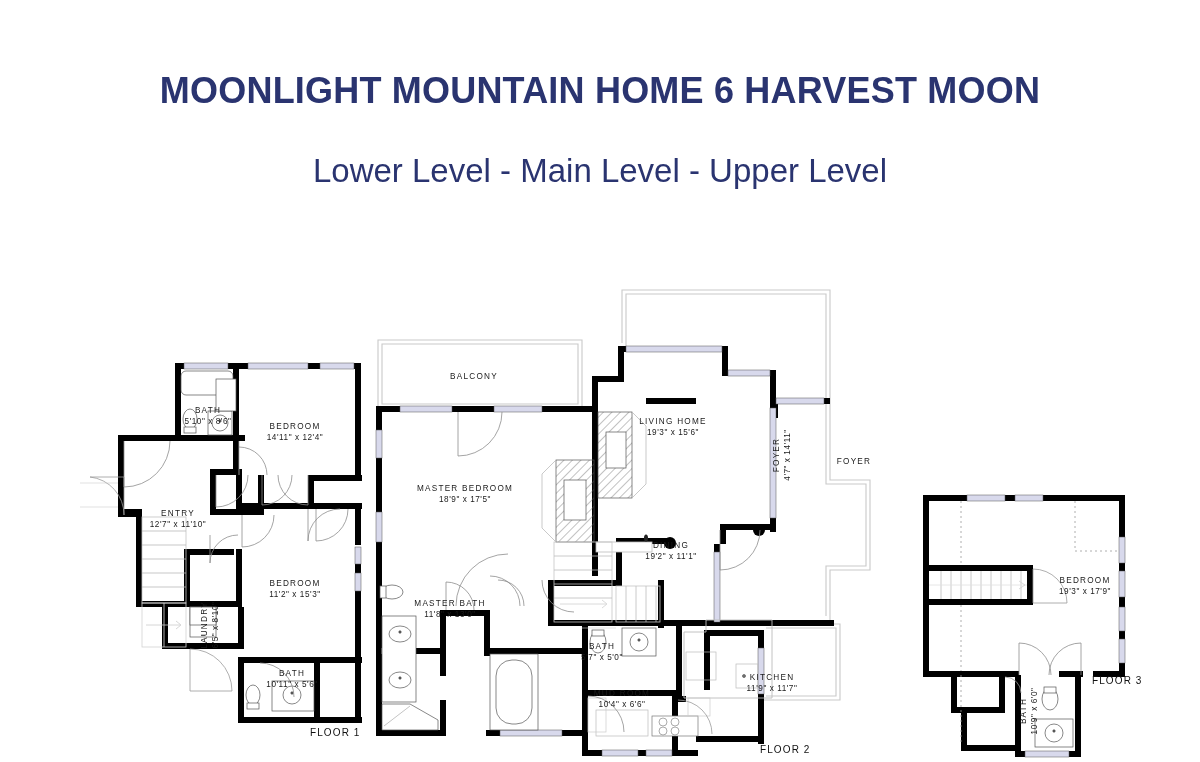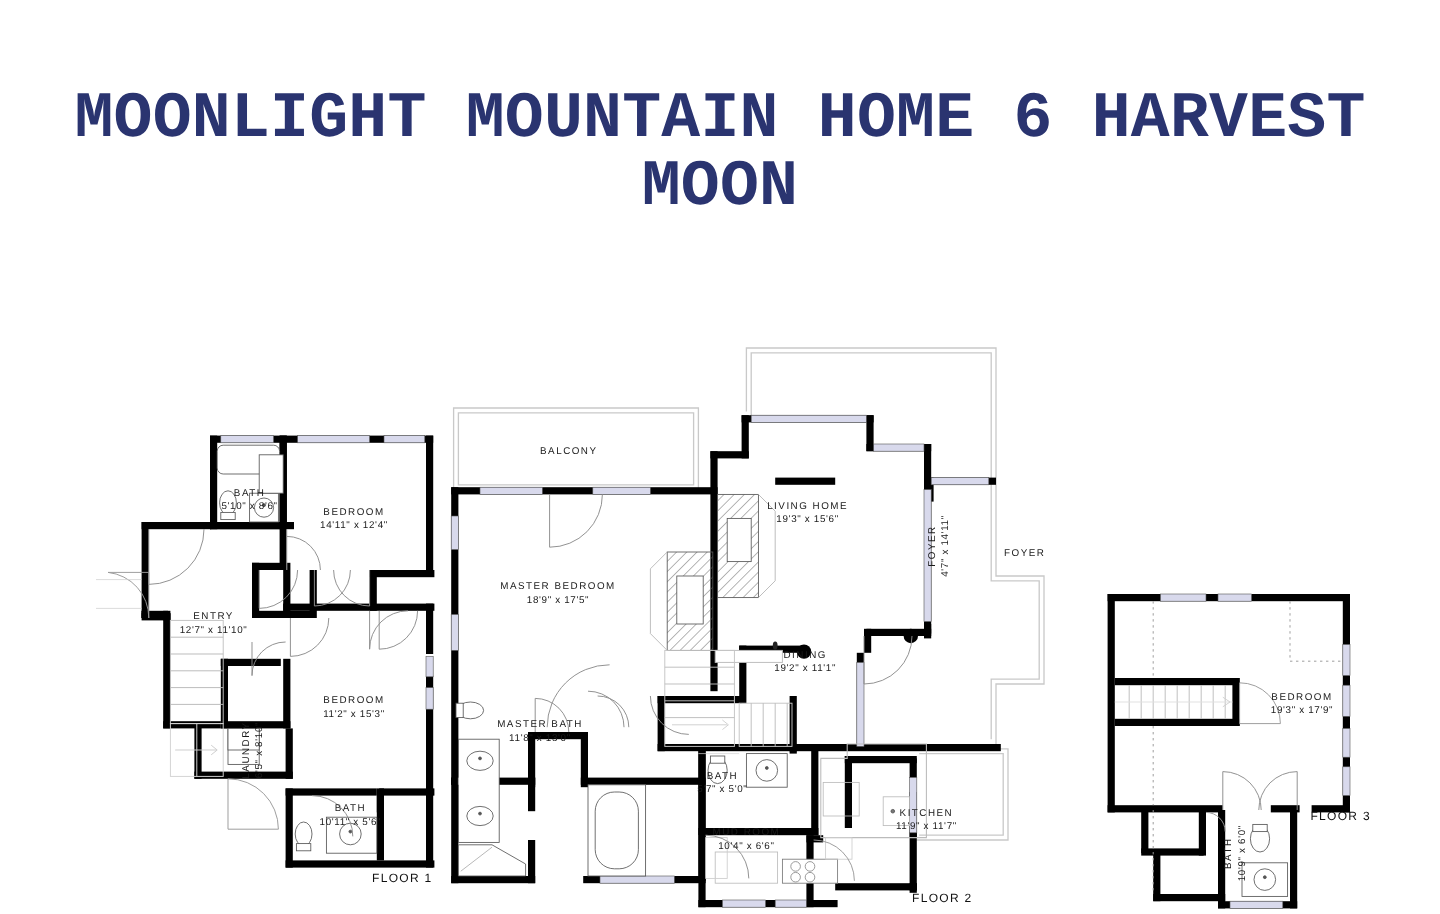--- a/index.html
+++ b/index.html
@@ -19,26 +19,26 @@
   
   #header {
     position: absolute;
     top: 0; left: 0;
     width: 1200px;
     text-align: center;
   }
   #page-title {
     margin: 0;
     padding-top: 72px;
-    font-size: 54px;
+    font-size: 36px;
     font-weight: 700;
     letter-spacing: 0.2px;
     line-height: 1.05;
     color: #2a3470;
-    font-family: Liberation Mono, monospace;
+    font-family: Liberation Sans, sans-serif;
   }
   #page-subtitle {
     margin: 0;
     padding-top: 42px;
     font-size: 33px;
     font-weight: 400;
     color: #2a3470;
     font-family: "Liberation Sans", sans-serif;
   }
 
@@ -87,20 +87,21 @@
   }
   .rlabel.vert {
     transform: translate(-50%, -50%) rotate(-90deg);
   }
 </style>
 </head>
 <body>
 
 <div id="header">
   <h1 id="page-title">MOONLIGHT MOUNTAIN HOME 6 HARVEST MOON</h1>
+  <div id="page-subtitle">Lower Level - Main Level - Upper Level</div>
 </div>
 
 <div id="plans">
 
   <div class="plan" id="plan-1" style="left:80px; top:80px;">
     <svg width="320" height="420" viewBox="0 0 320 420">
       <g fill="none" stroke="#000" stroke-width="1">
 
         <g fill="#000" stroke="none">
 

